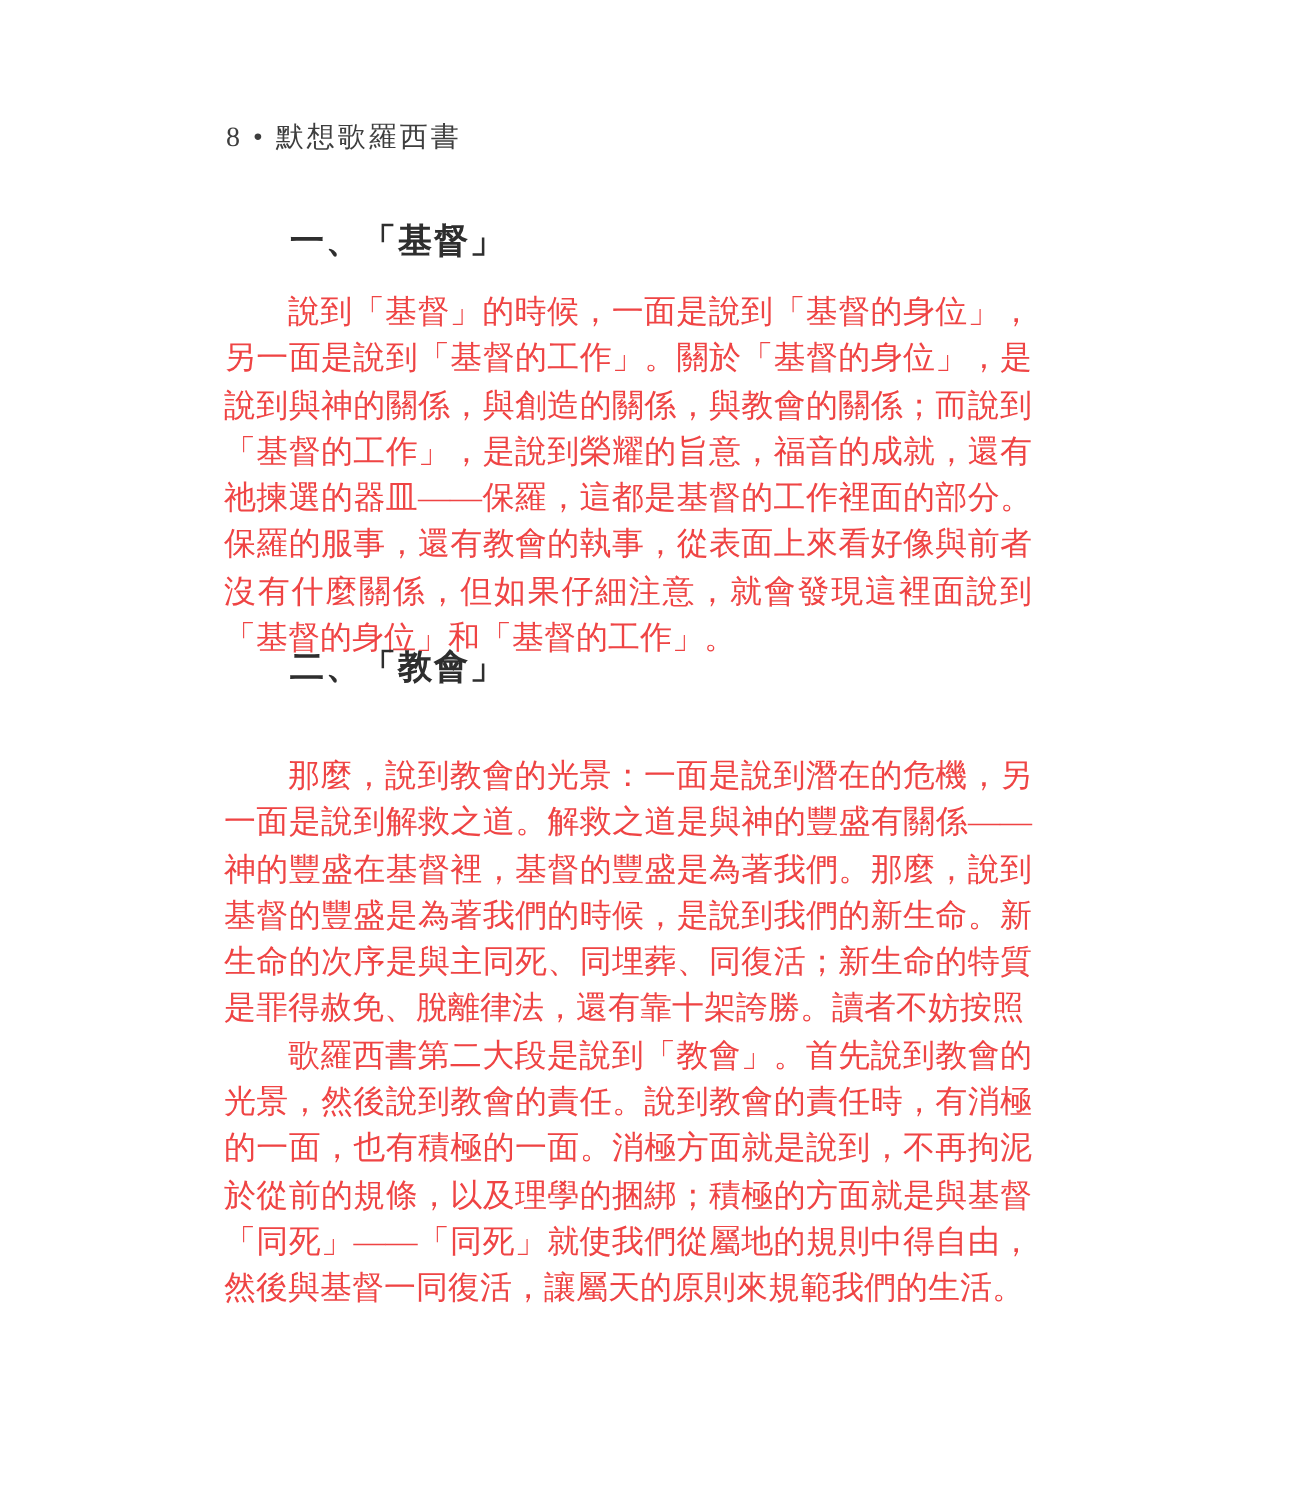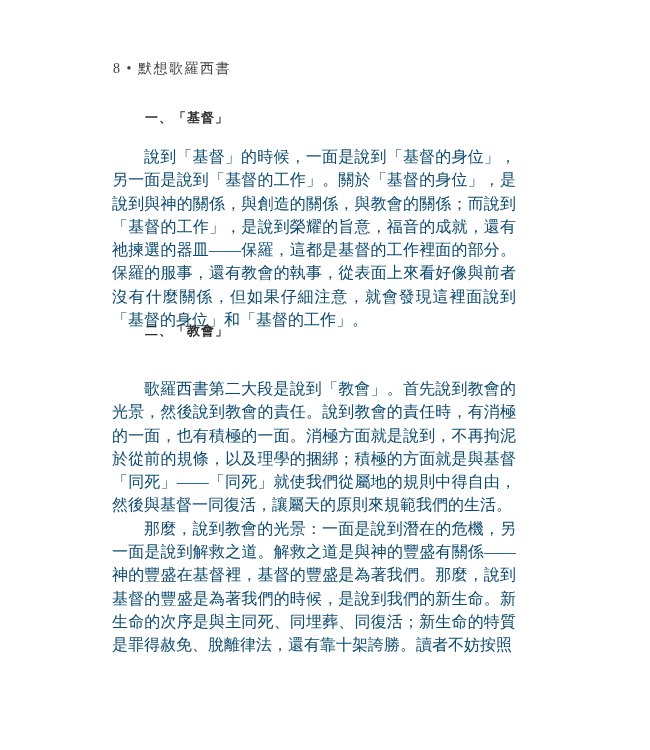--- a/index.html
+++ b/index.html
@@ -21,32 +21,32 @@
     top: 60px;
     font-size: 14px;
     letter-spacing: 1.5px;
     color: #3e3e3e;
   }
   .section-heading {
     position: absolute;
     left: 145px;
     font-family: "Liberation Sans", "DejaVu Sans", sans-serif;
     font-weight: bold;
-    font-size: 13px;
+    font-size: 17px;
     letter-spacing: 1px;
     color: #2e2e2e;
     margin: 0;
   }
   .heading-pos-1 { top: 109px; }
   .heading-pos-2 { top: 322px; }
   .text-block {
     position: absolute;
     left: 112px;
     width: 404px;
-    color: #0c4a6e;
+    color: #ef4444;
   }
   .block-pos-1 { top: 145px; }
   .block-pos-2 { top: 377px; }
   .text-block p {
     margin: 0;
     font-size: 16px;
     line-height: 23.3px;
     text-align: justify;
     text-justify: inter-ideograph;
     text-indent: 2em;
@@ -65,17 +65,17 @@
 
   <h2 class="section-heading heading-pos-1">一、「基督」</h2>
 
   <div class="text-block block-pos-1">
     <p>說到「基督」的時候，一面是說到「基督的身位」，另一面是說到「基督的工作」。關於「基督的身位」，是說到與神的關係，與創造的關係，與教會的關係；而說到「基督的工作」，是說到榮耀的旨意，福音的成就，還有祂揀選的器皿——保羅，這都是基督的工作裡面的部分。保羅的服事，還有教會的執事，從表面上來看好像與前者沒有什麼關係，但如果仔細注意，就會發現這裡面說到「基督的身位」和「基督的工作」。</p>
   </div>
 
   <h2 class="section-heading heading-pos-2">二、「教會」</h2>
 
   <div class="text-block block-pos-2">
+    <p>那麼，說到教會的光景：一面是說到潛在的危機，另一面是說到解救之道。解救之道是與神的豐盛有關係——神的豐盛在基督裡，基督的豐盛是為著我們。那麼，說到基督的豐盛是為著我們的時候，是說到我們的新生命。新生命的次序是與主同死、同埋葬、同復活；新生命的特質是罪得赦免、脫離律法，還有靠十架誇勝。讀者不妨按照</p>
     <p>歌羅西書第二大段是說到「教會」。首先說到教會的光景，然後說到教會的責任。說到教會的責任時，有消極的一面，也有積極的一面。消極方面就是說到，不再拘泥於從前的規條，以及理學的捆綁；積極的方面就是與基督「同死」——「同死」就使我們從屬地的規則中得自由，然後與基督一同復活，讓屬天的原則來規範我們的生活。</p>
-    <p>那麼，說到教會的光景：一面是說到潛在的危機，另一面是說到解救之道。解救之道是與神的豐盛有關係——神的豐盛在基督裡，基督的豐盛是為著我們。那麼，說到基督的豐盛是為著我們的時候，是說到我們的新生命。新生命的次序是與主同死、同埋葬、同復活；新生命的特質是罪得赦免、脫離律法，還有靠十架誇勝。讀者不妨按照</p>
   </div>
 
 </div>
 
 </body></html>

